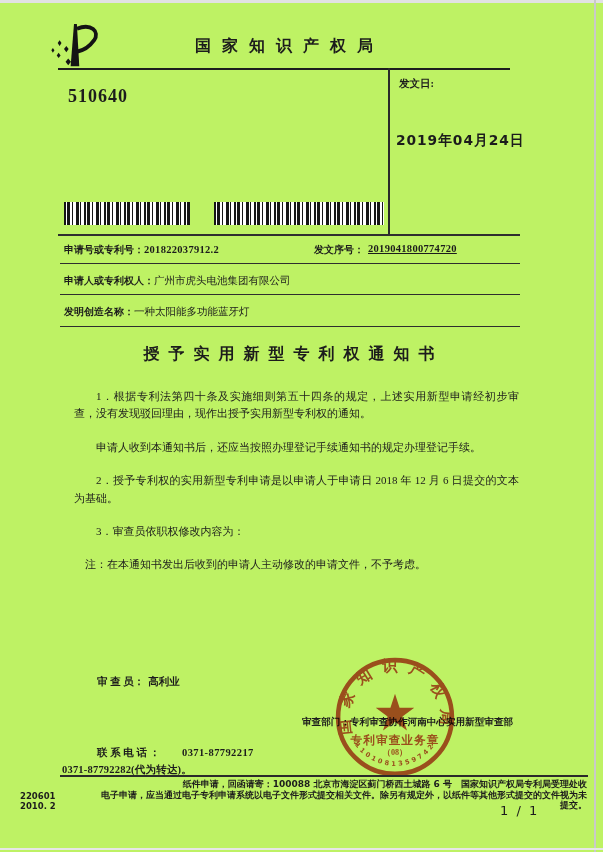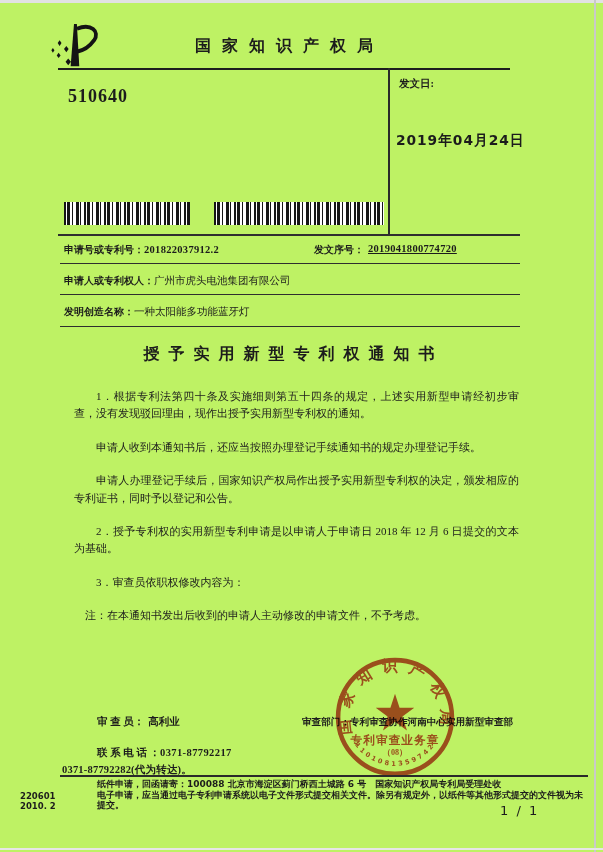--- a/index.html
+++ b/index.html
@@ -40,32 +40,32 @@
   .second-val{position:absolute;left:304px;text-decoration:underline;}
   
   .notice-title{left:58px;top:344px;width:462px;text-align:center;
     font-size:16px;font-weight:bold;letter-spacing:9px;padding-left:9px;box-sizing:border-box;}
   .body-block{left:58px;top:372px;width:477px;font-size:11px;line-height:17.4px;text-align:justify;}
   .body-block p{margin:16px;text-indent:2em;}
   .body-block p.gap{margin-top:13px;}
   .body-block p.note-line{text-indent:1em;}
   
   .signoff{font-size:10.5px;font-weight:600;white-space:nowrap;}
-  .examiner-row{left:97px;top:715px;}
+  .examiner-row{left:97px;top:675px;}
   .dept-row{left:302px;top:716px;font-size:9.6px;}
   .phone-row{left:97px;top:746px;}
-  .phone-val{font-weight:bold;letter-spacing:.4px;}
+  .phone-val{margin-left:22px;font-weight:bold;letter-spacing:.4px;}
   .phone2{left:62px;top:763px;font-size:10.5px;font-weight:600;letter-spacing:.2px;}
   .exam-name{margin-left:4px;}
   
   .rule-foot{top:775px;left:60px;width:528px;height:1.5px;background:#2a2a2a;}
   .fcodes{left:20px;top:779px;font-size:8.5px;line-height:10px;font-weight:600;
     font-family:"DejaVu Sans","Liberation Sans",sans-serif;margin-top:12px;}
   .fnotes{left:97px;top:779px;width:490px;font-size:9px;line-height:10.6px;font-weight:600;
-    font-family:"DejaVu Sans","Liberation Sans",sans-serif;}
+    font-family:"DejaVu Sans","Liberation Sans",sans-serif;text-align:right;}
   .fnotes div{margin:0;}
   .pagenum{left:500px;top:803px;font-size:13px;letter-spacing:2px;
     font-family:"DejaVu Sans","Liberation Sans",sans-serif;}
   
   .stamp{left:332px;top:654px;width:126px;height:126px;color:#c8392b;opacity:.87;mix-blend-mode:multiply;}
 </style>
 </head>
 <body>
 
 <div class="page">
@@ -110,21 +110,20 @@
 
   <div class="abs frow row3">
     <span>发明创造名称：</span><span class="fval">一种太阳能多功能蓝牙灯</span>
   </div>
   <div class="abs rule r3"></div>
 
   <div class="abs notice-title">授予实用新型专利权通知书</div>
   <div class="abs body-block">
     <p>1．根据专利法第四十条及实施细则第五十四条的规定，上述实用新型申请经初步审查，没有发现驳回理由，现作出授予实用新型专利权的通知。</p>
     <p>申请人收到本通知书后，还应当按照办理登记手续通知书的规定办理登记手续。</p>
-    <p>申请人办理登记手续后，国家知识产权局作出授予实用新型专利权的决定，颁发相应的专利证书，同时予以登记和公告。</p>
     <p class="gap">2．授予专利权的实用新型专利申请是以申请人于申请日 2018 年 12 月 6 日提交的文本为基础。</p>
     <p class="gap">3．审查员依职权修改内容为：</p>
     <p class="note-line">注：在本通知书发出后收到的申请人主动修改的申请文件，不予考虑。</p>
   </div>
 
   <div class="abs signoff examiner-row">
     <span>审 查 员：</span><span class="exam-name">高利业</span>
   </div>
   <div class="abs signoff dept-row">
     <span>审查部门：</span><span>专利审查协作河南中心实用新型审查部</span>

